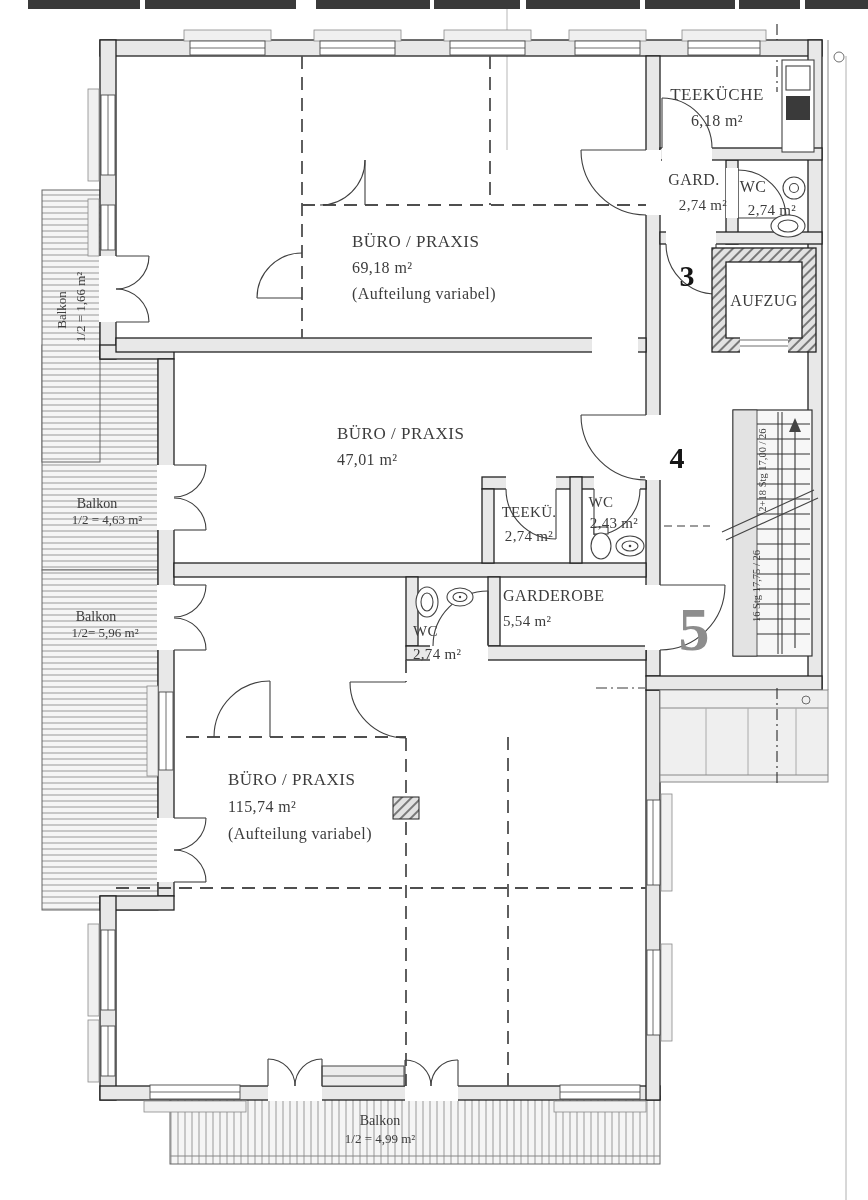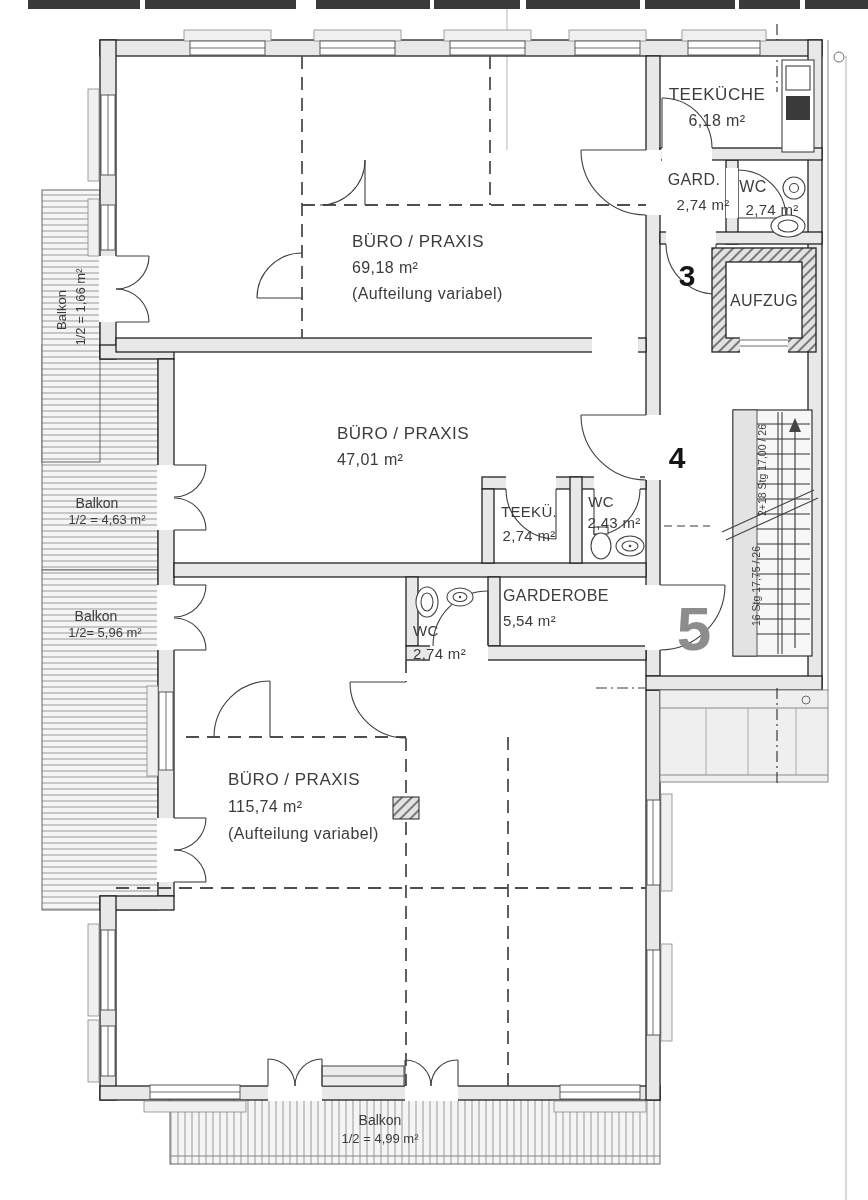--- a/index.html
+++ b/index.html
@@ -1,17 +1,17 @@
 <!DOCTYPE html>
 <html><head>
 <meta charset="utf-8">
 <style>
   html,body{margin:0;padding:0;background:#fff;}
   #page{position:relative;width:868px;height:1200px;background:#fff;overflow:hidden;
-        font-family:Liberation Sans, sans-serif;}
+        font-family:Liberation Serif, serif;}
   svg{position:absolute;left:0;top:0;}
   .wall{fill:#e8e8e8;stroke:#222;stroke-width:1.3;}
   .open{fill:#ffffff;stroke:none;}
   .glaz{fill:#ffffff;stroke:#4a4a4a;stroke-width:0.9;}
   .sill{fill:#f0f0f0;stroke:#8a8a8a;stroke-width:0.8;}
   .thin{stroke:#4a4a4a;stroke-width:0.8;fill:none;}
   .mid{stroke:#888;stroke-width:1;fill:none;}
   .door{stroke:#3f3f3f;stroke-width:1.1;fill:none;}
   .dash{stroke:#4f4f4f;stroke-width:1.8;fill:none;stroke-dasharray:13 8;}
   .dashdot{stroke:#3a3a3a;stroke-width:1.2;fill:none;stroke-dasharray:11 4 2 4;}

